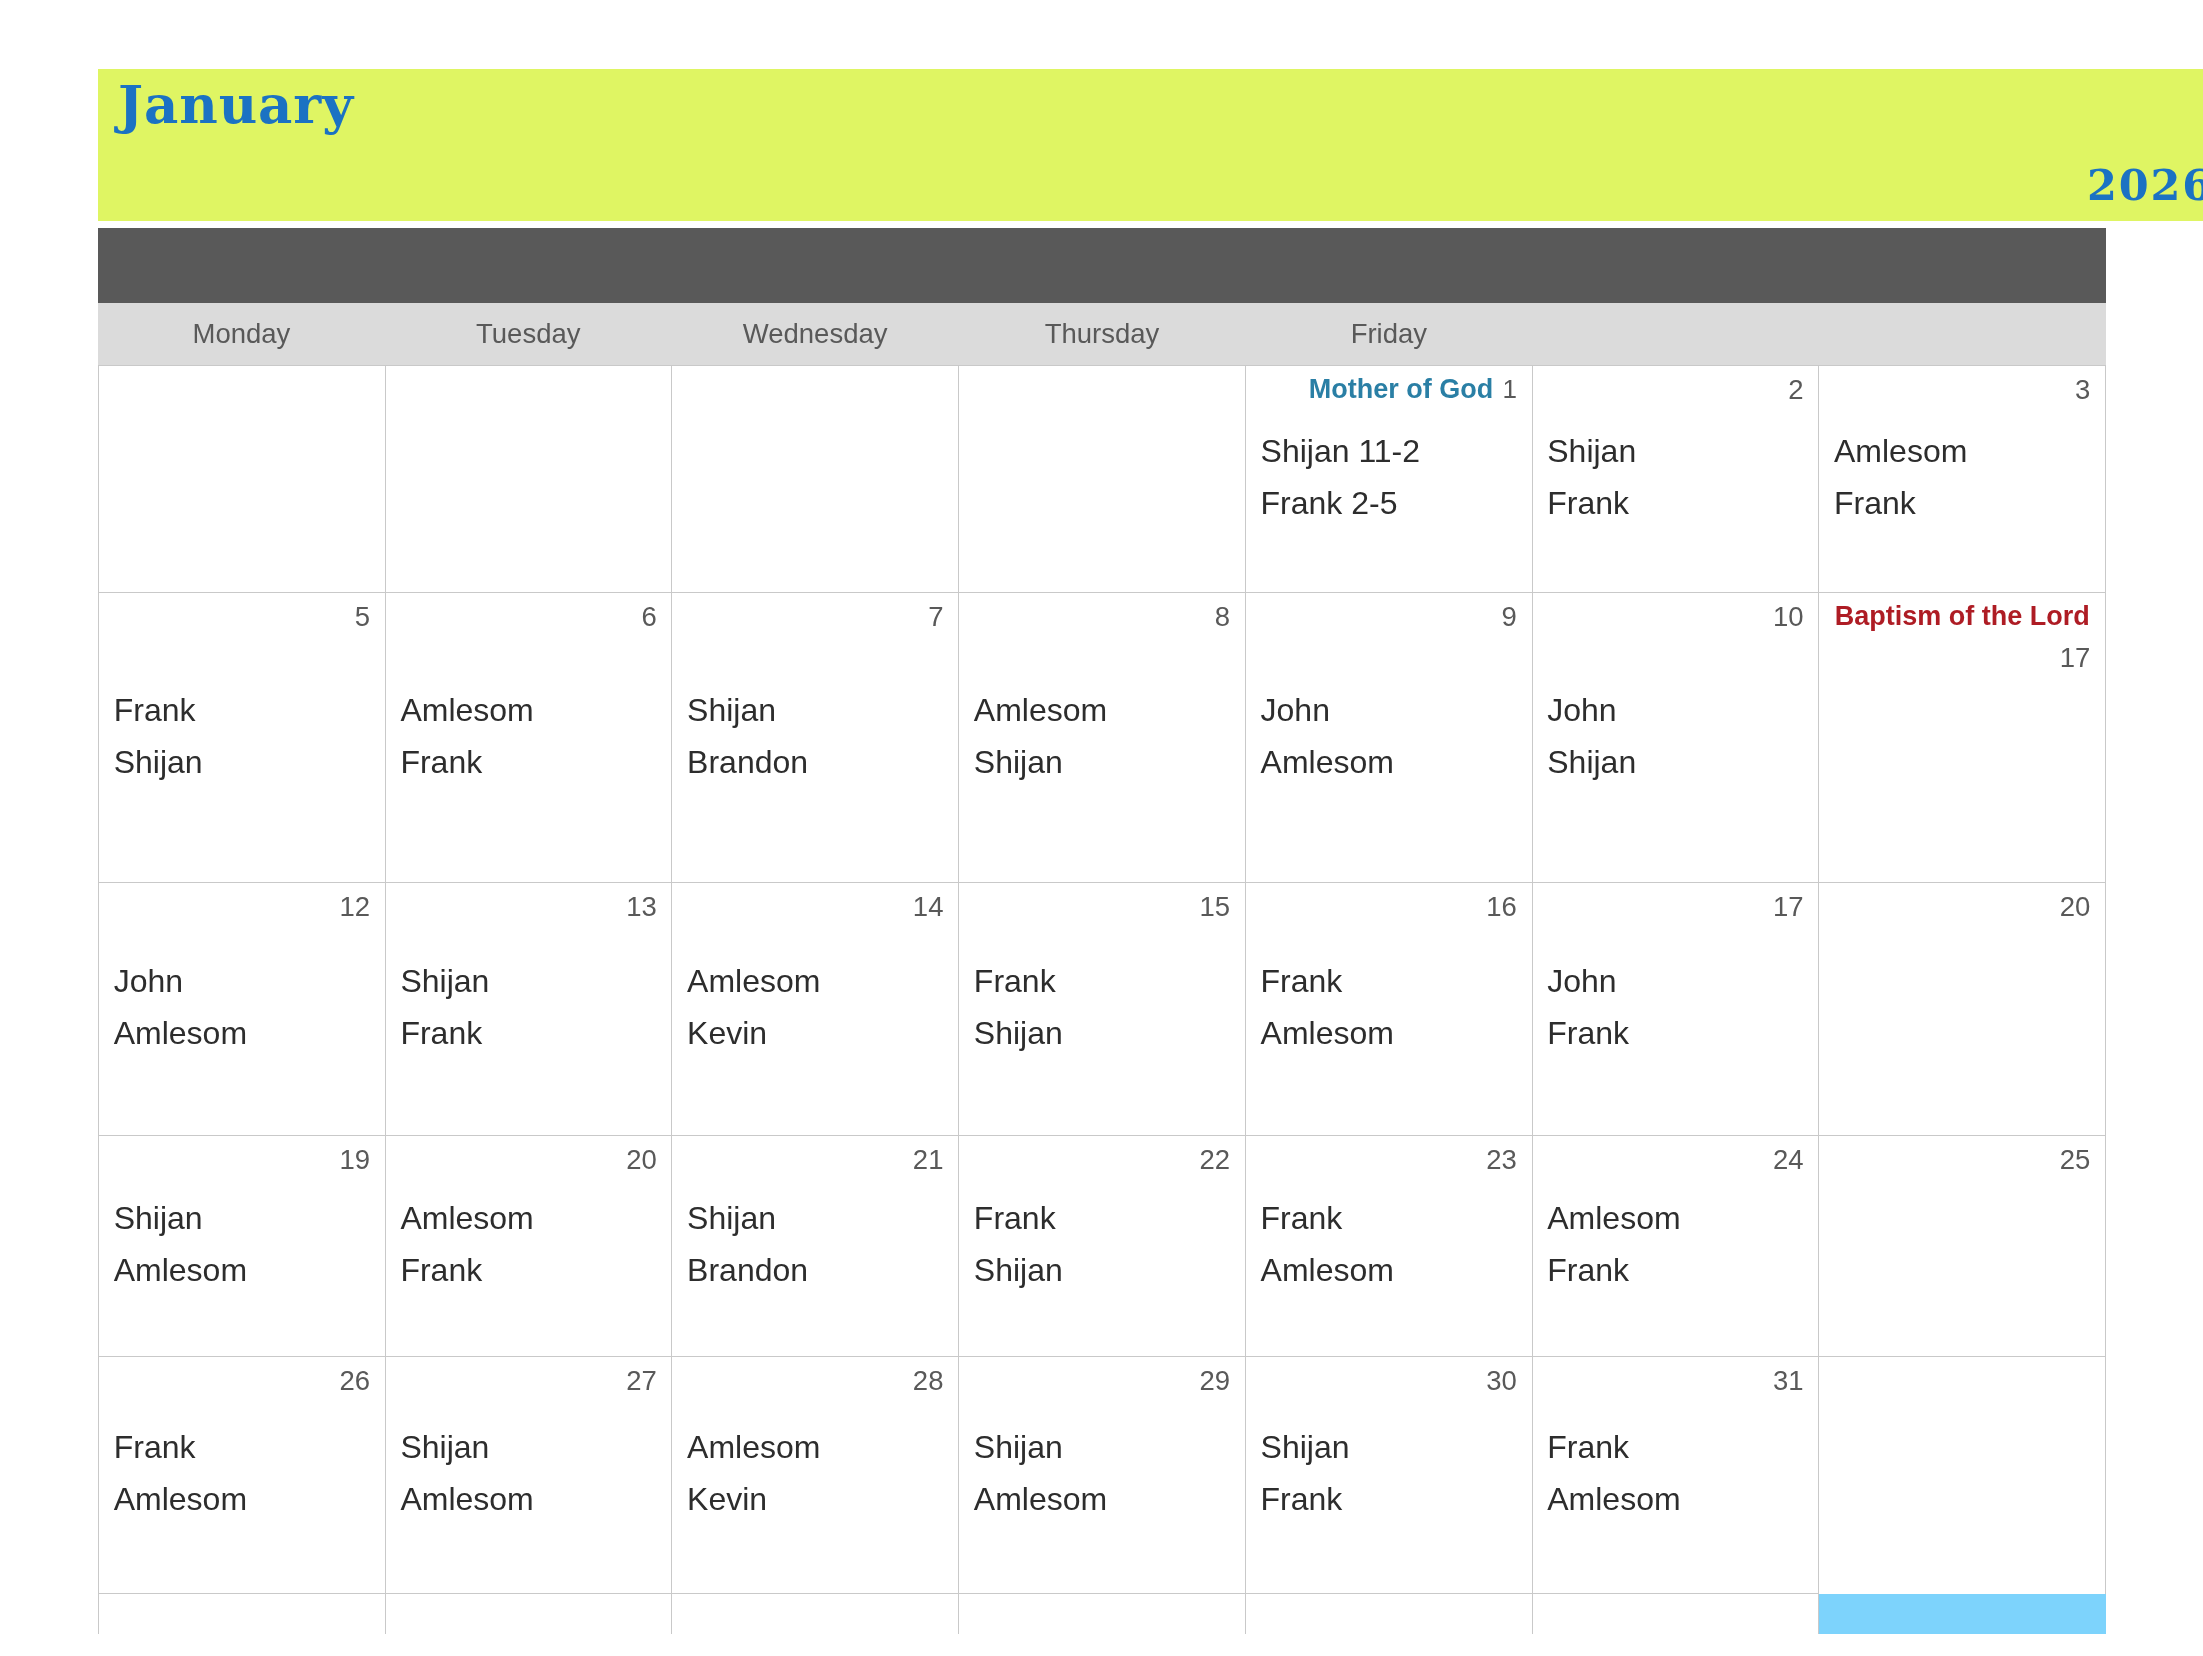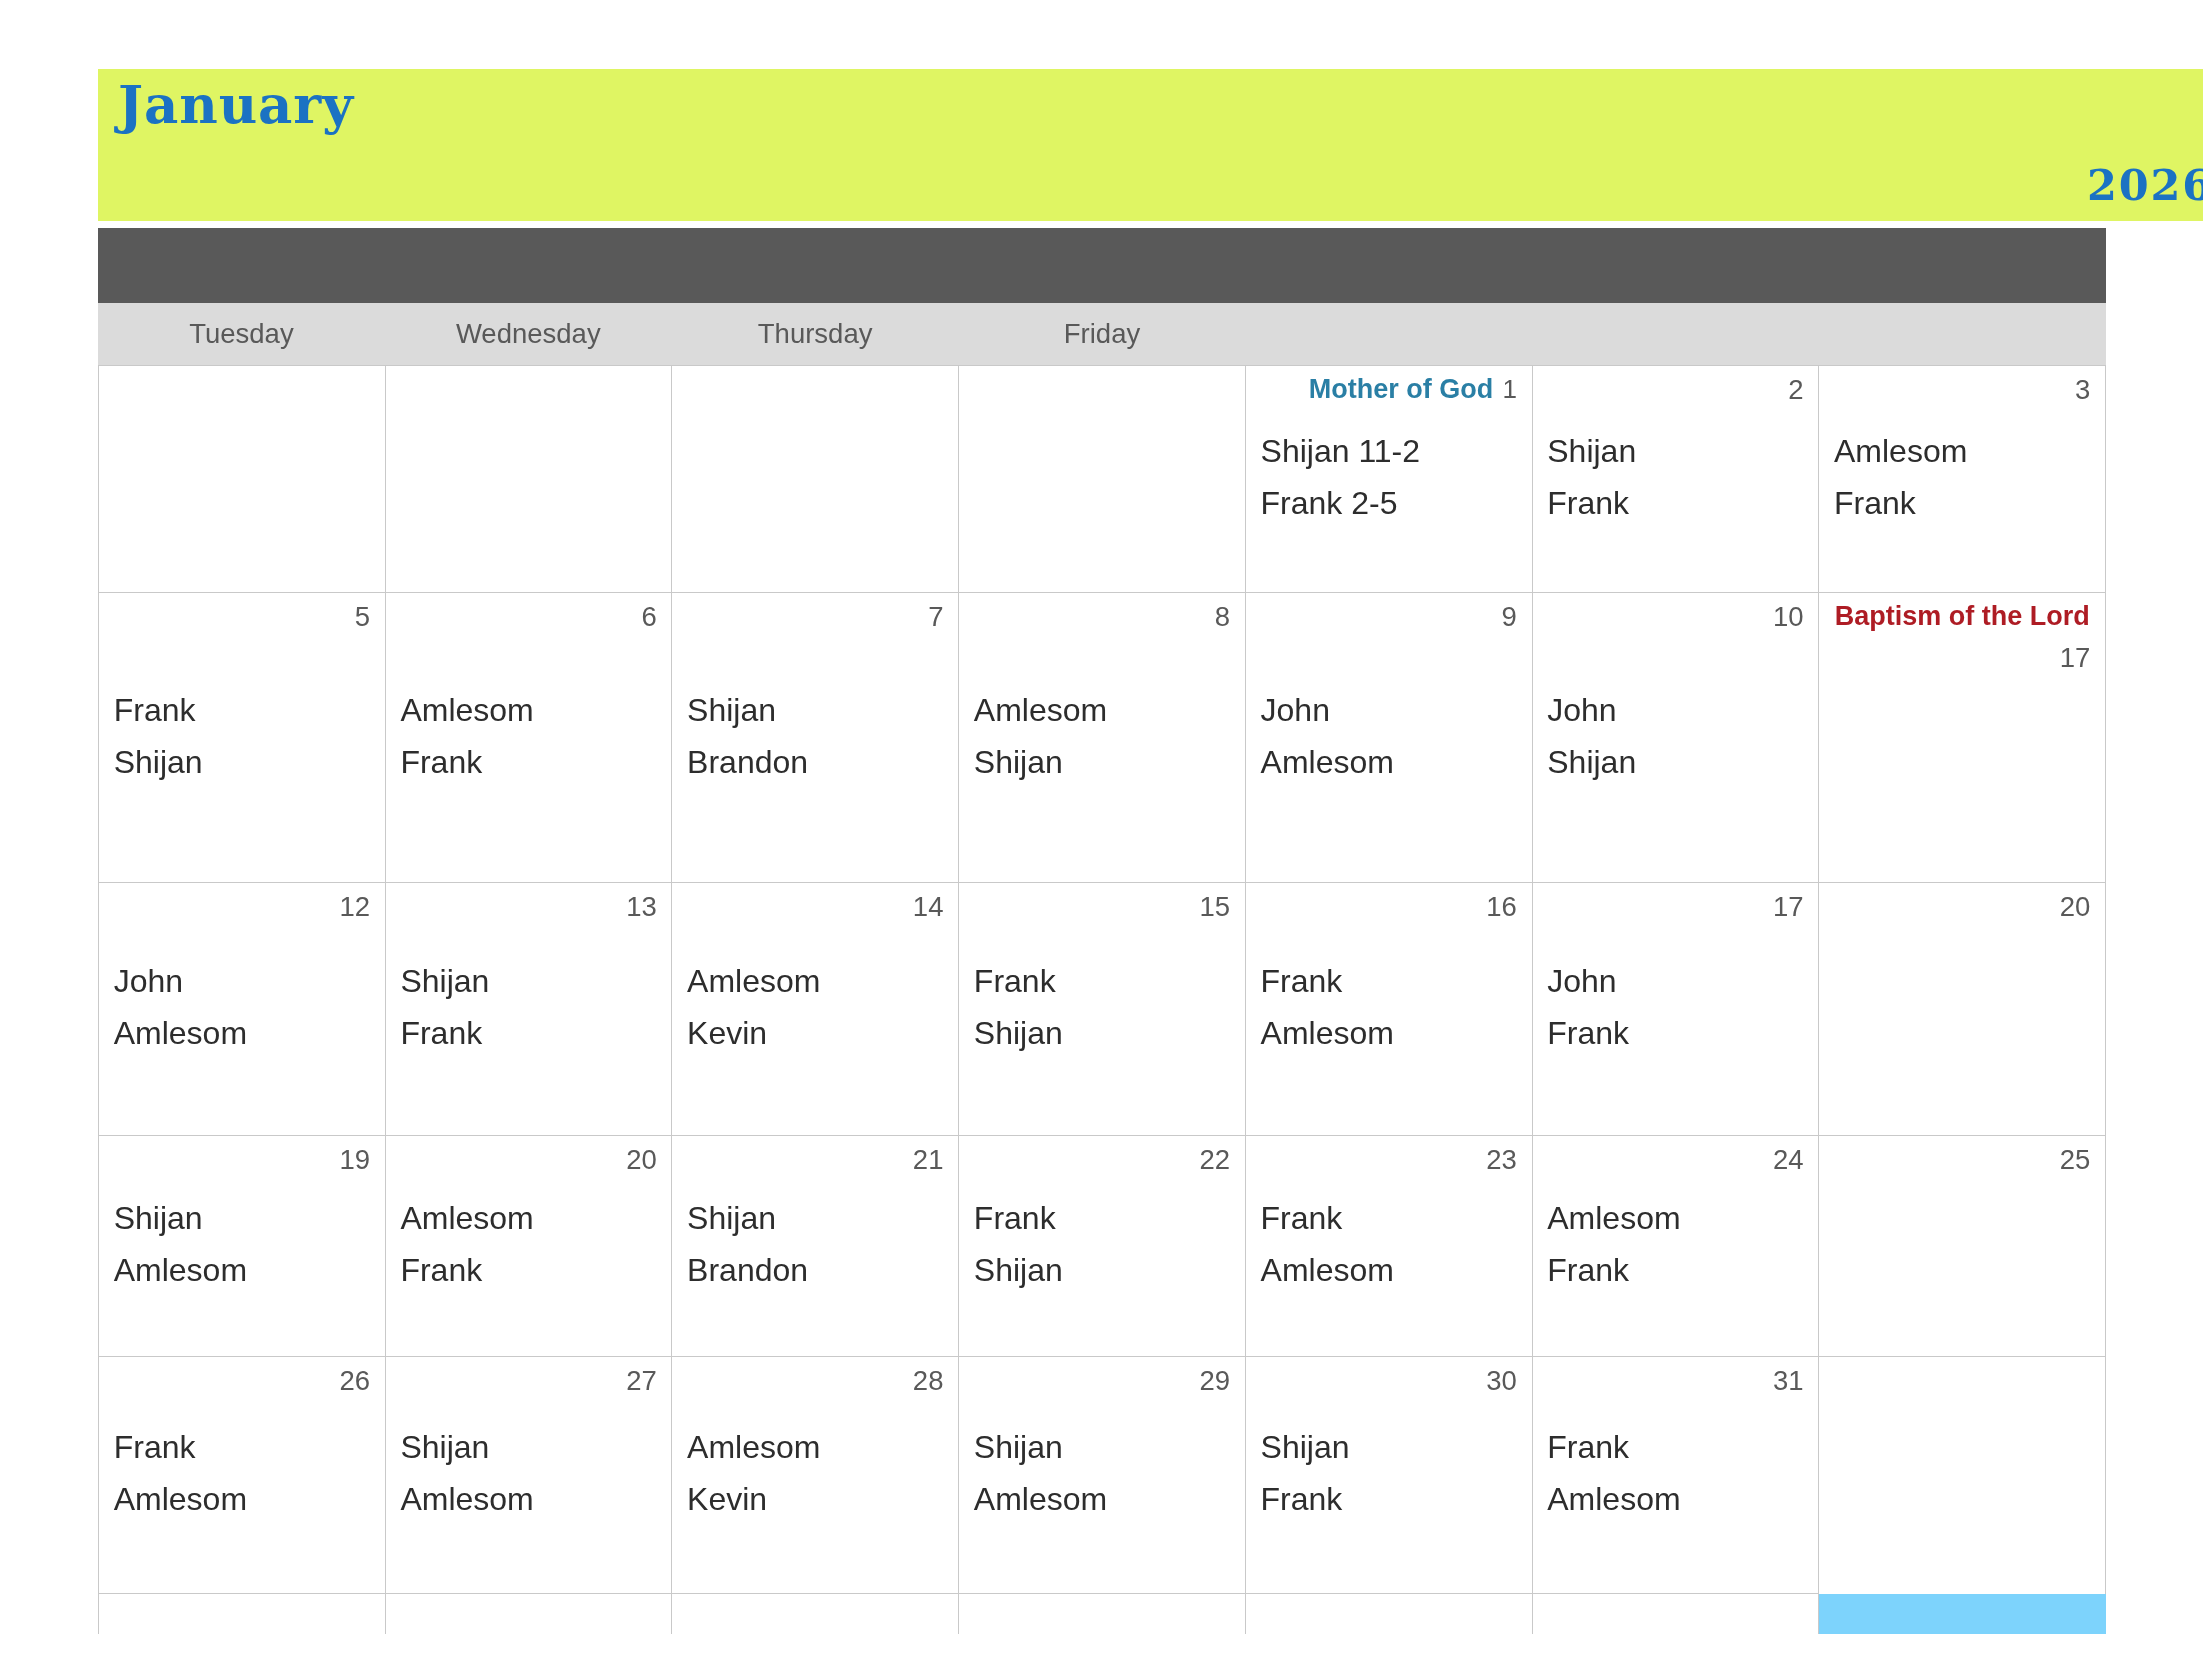--- a/index.html
+++ b/index.html
@@ -79,20 +79,21 @@
 <body>
 
 <div class="banner">
   <div class="month-title">January</div>
   <div class="year-label">2026</div>
 </div>
 
 <div class="divider-bar"></div>
 
 <div class="weekday-row">
+    <div class="weekday">Monday</div>
     <div class="weekday">Tuesday</div>
     <div class="weekday">Wednesday</div>
     <div class="weekday">Thursday</div>
     <div class="weekday">Friday</div>
   </div>
 
 <div class="grid">
     <div class="cell"></div>
     <div class="cell"></div>
     <div class="cell"></div>

